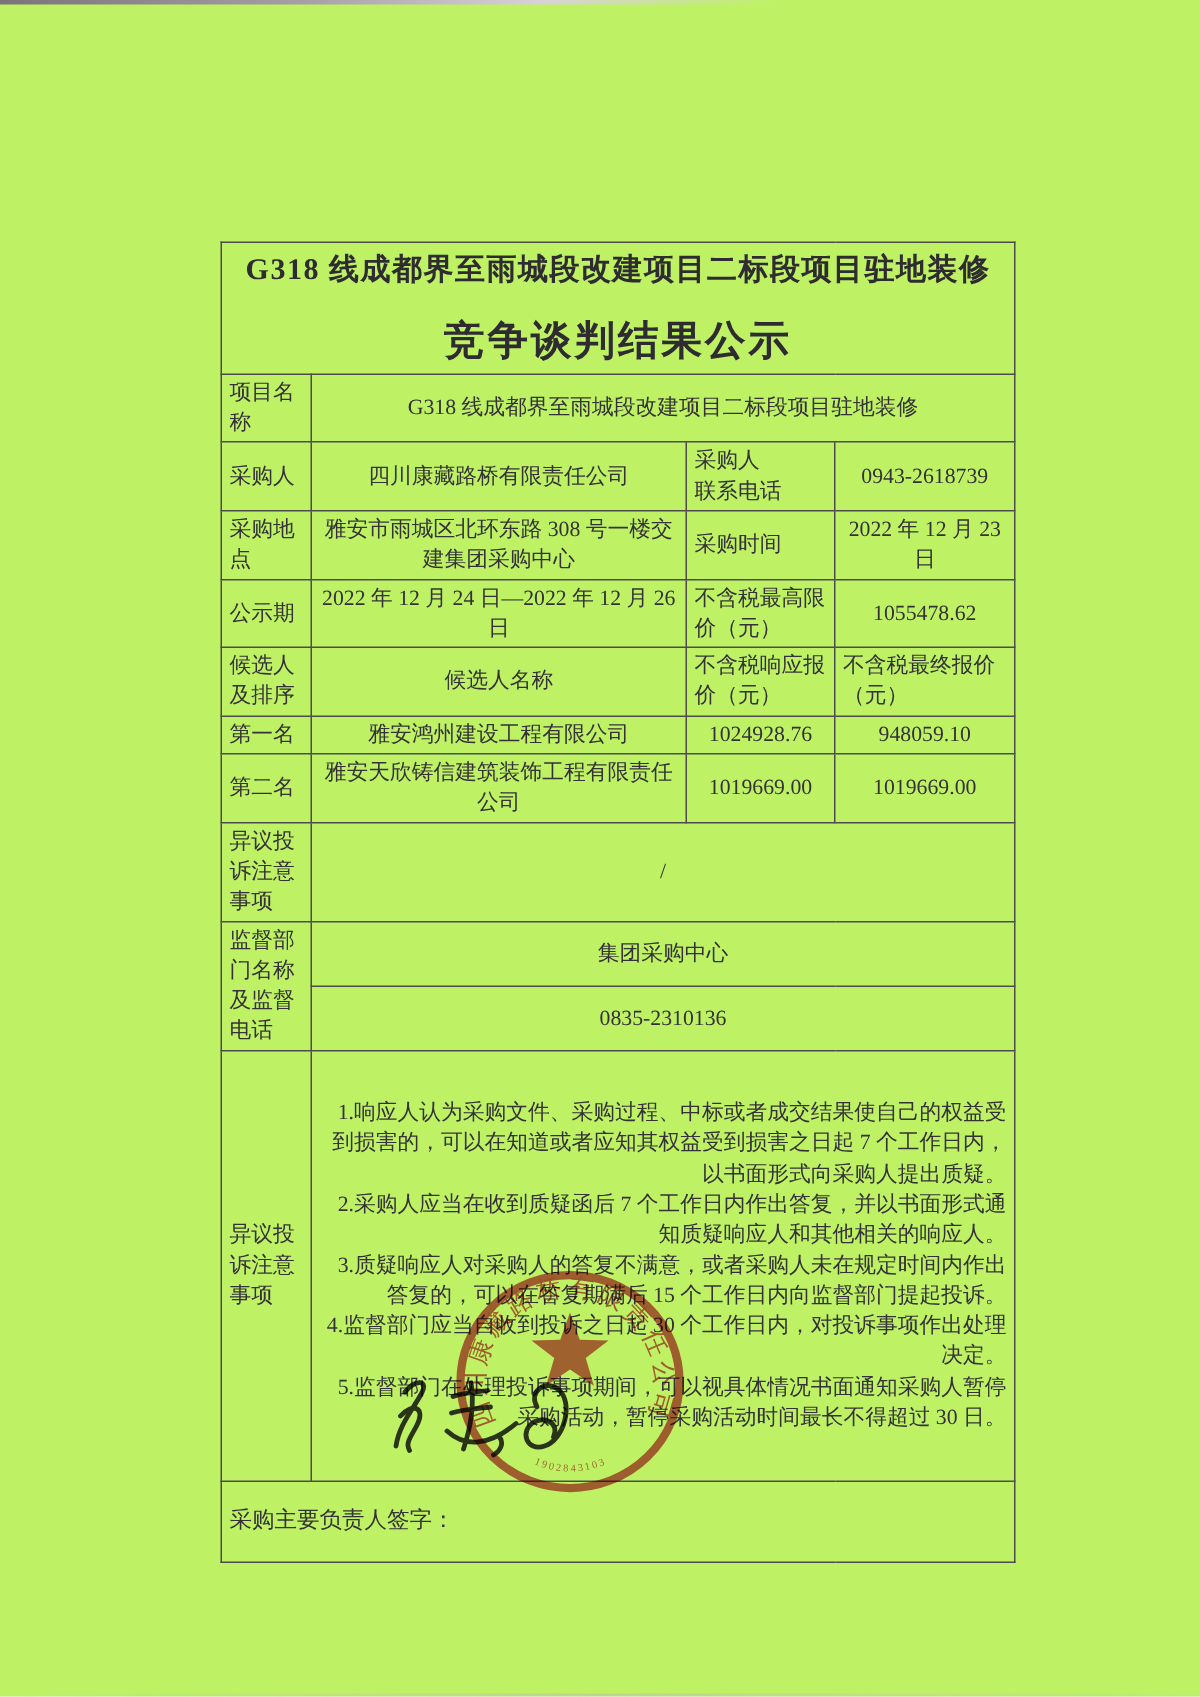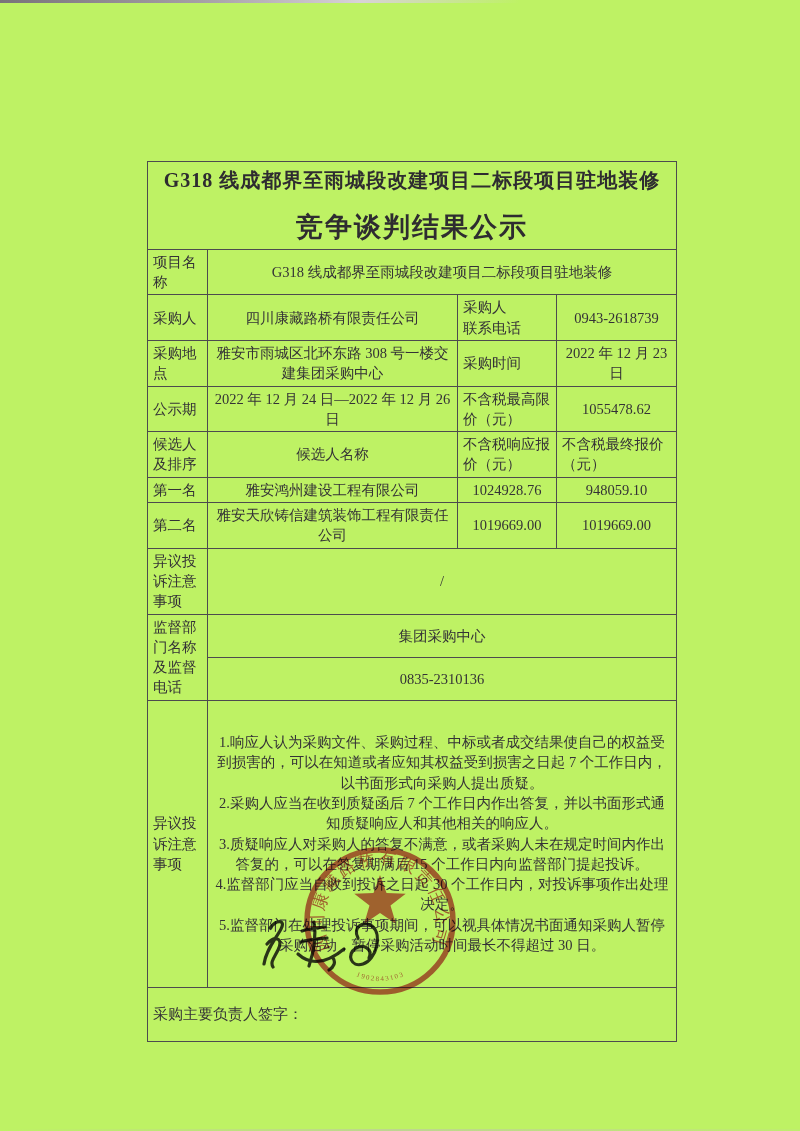--- a/index.html
+++ b/index.html
@@ -46,21 +46,21 @@
   .title-cell{text-align:center;}
   .title-line1{
     font-size:20px;font-weight:bold;letter-spacing:1px;
     margin-top:2px;color:#2e2c30;
   }
   .title-line2{
     font-size:27px;font-weight:bold;letter-spacing:2px;
     margin-top:15px;color:#2e2c30;
   }
   td.notice-cell{
-    text-align:center;vertical-align:top;
+    text-align:right;vertical-align:top;
     padding:5px 9px 4px 9px;
     line-height:25px;
     font-size:14.5px;
   }
   .notice-item{margin:0;}
   td.sign-cell{position:relative;text-align:left;padding-left:8px;}
   .sign-label{font-size:15px;}
   
   tr.rt{height:77px;}
   tr.r1{height:42px;}

